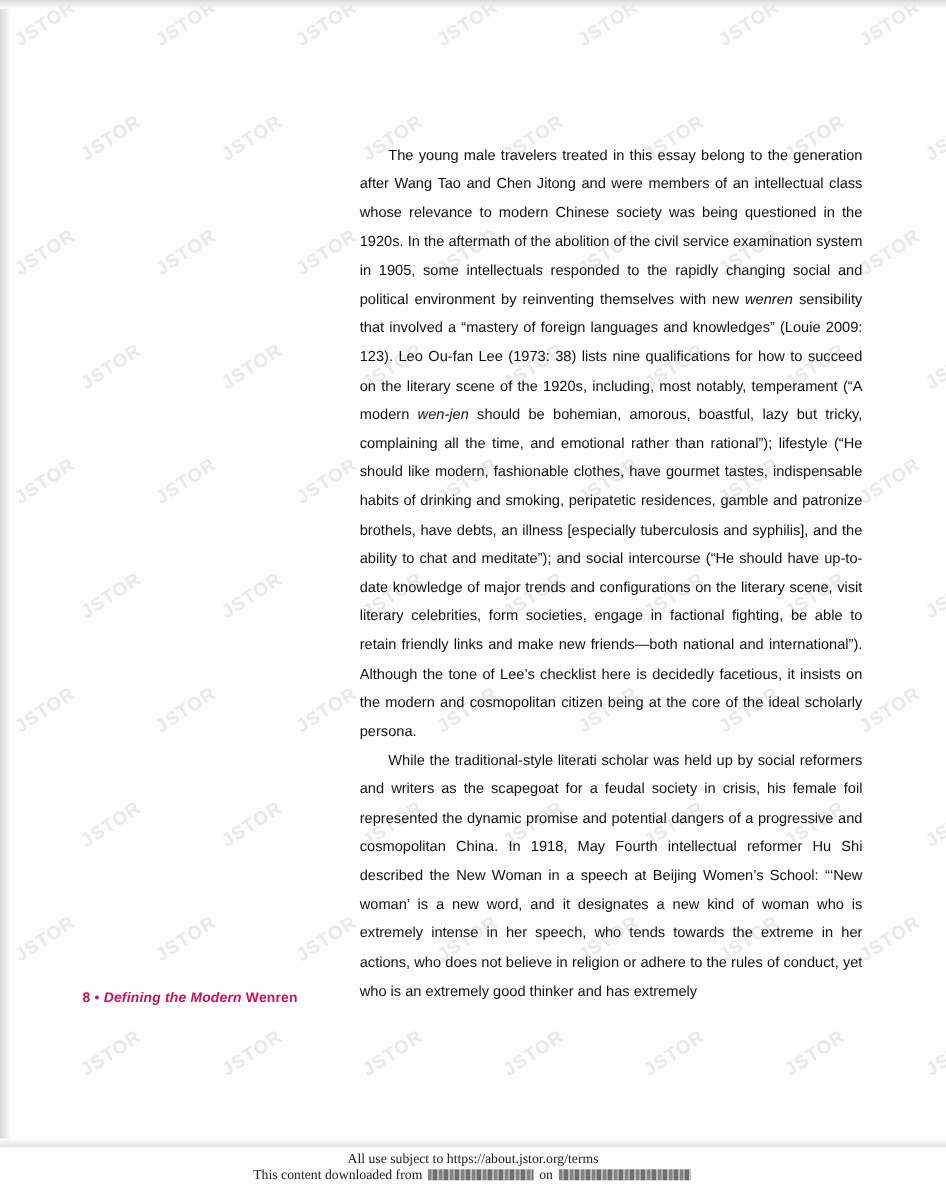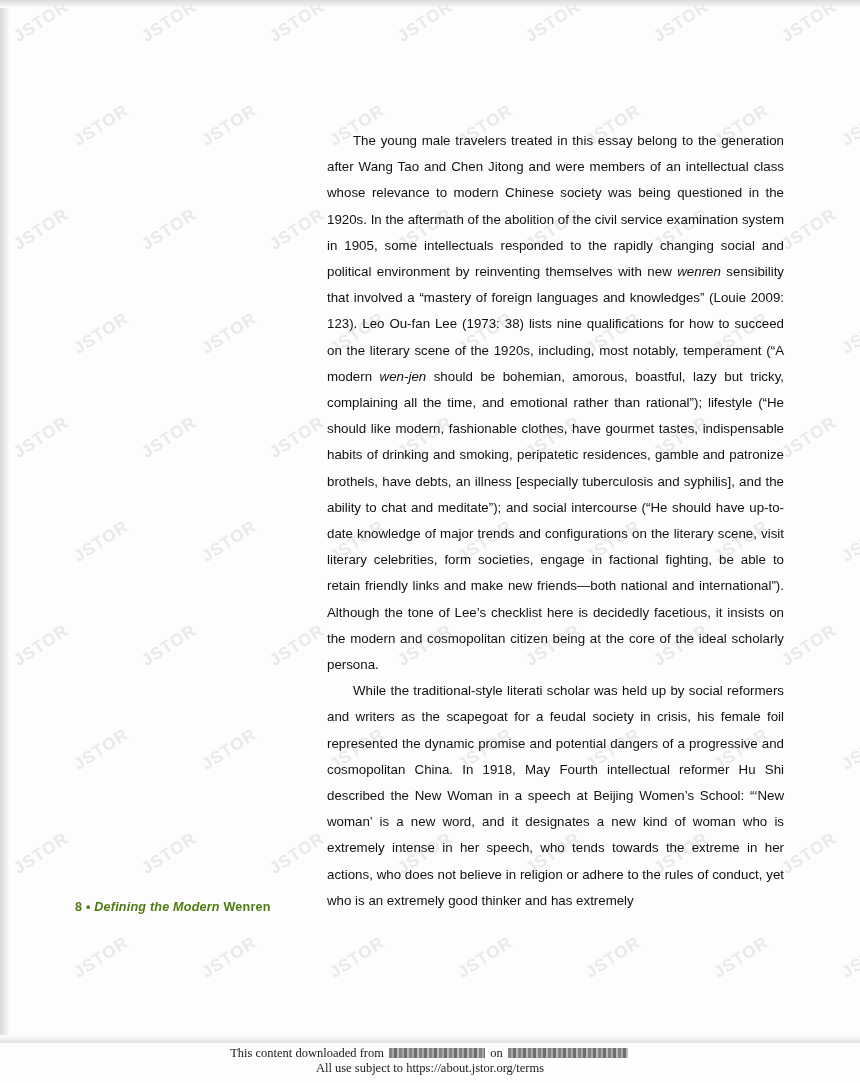--- a/index.html
+++ b/index.html
@@ -86,21 +86,21 @@
     font-style: italic;
   }
 
   .footer-running {
     position: absolute;
     left: 75px;
     top: 900px;
     font-family: "Liberation Sans", sans-serif;
     font-size: 12.6px;
     font-weight: 700;
-    color: #4d7c0f;
+    color: #be185d;
     letter-spacing: 0.2px;
   }
   .footer-running .page-num {
     font-style: normal;
   }
   .footer-running .ital {
     font-style: italic;
   }
 
   .jstor-footer {
@@ -215,19 +215,19 @@
     </div>
 
   <div class="footer-running">
     <span class="page-num">8</span>
     <span>•</span>
     <span class="ital">Defining the Modern</span>
     <span>Wenren</span>
   </div>
 
   <div class="jstor-footer">
+    <div>All use subject to https://about.jstor.org/terms</div>
     <div>
       <span>This content downloaded from </span><span class="redacted r1"></span><span> on </span><span class="redacted r2"></span>
     </div>
-    <div>All use subject to https://about.jstor.org/terms</div>
   </div>
 
 </div>
 
 </body></html>

